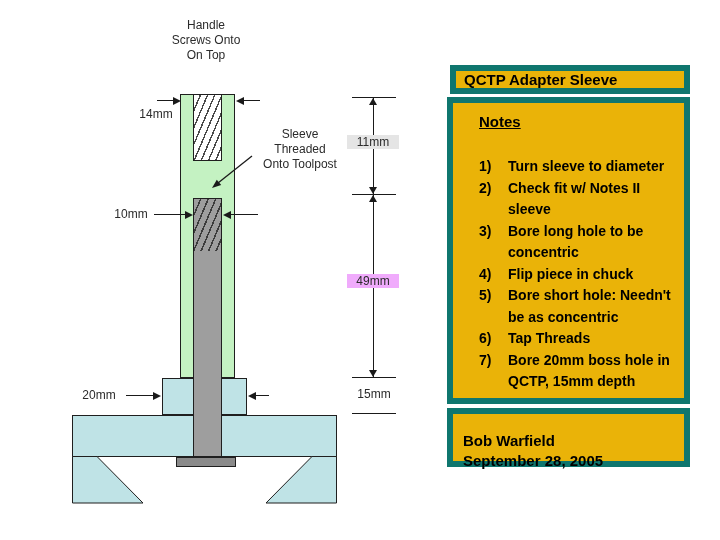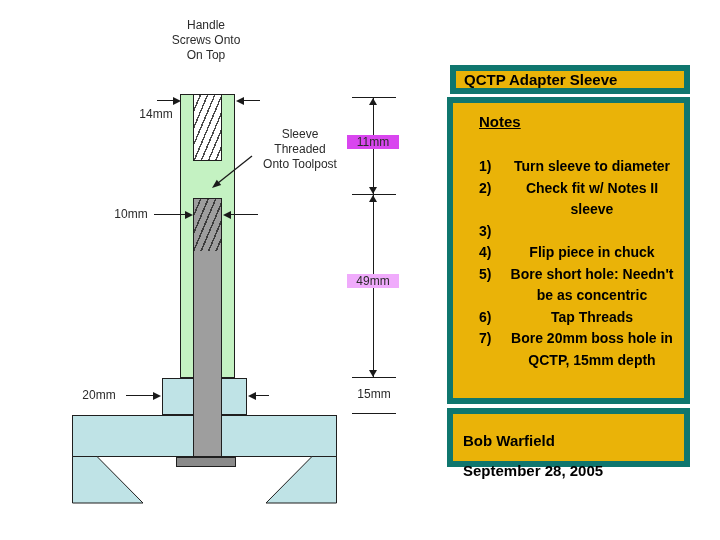--- a/index.html
+++ b/index.html
@@ -22,21 +22,21 @@
   .arr-r{position:absolute;width:0;height:0;border-top:4px solid transparent;border-bottom:4px solid transparent;border-left:8px solid #1a1a1a;}
   .arr-l{position:absolute;width:0;height:0;border-top:4px solid transparent;border-bottom:4px solid transparent;border-right:8px solid #1a1a1a;}
   .arr-u{position:absolute;width:0;height:0;border-left:4px solid transparent;border-right:4px solid transparent;border-bottom:7px solid #1a1a1a;}
   .arr-d{position:absolute;width:0;height:0;border-left:4px solid transparent;border-right:4px solid transparent;border-top:7px solid #1a1a1a;}
   .panelbox{position:absolute;box-sizing:border-box;border:6px solid #0f766e;background:#eab308;}
   .panel-title{display:flex;align-items:center;padding-left:8px;font-size:15px;font-weight:bold;color:#000;}
   .notes-heading{margin:4px 0 0 0;font-size:15px;font-weight:bold;text-decoration:underline;color:#000;}
   .notes-list{list-style:none;margin:26px 0 0 0;padding:0;}
   .note{display:flex;font-size:14px;font-weight:bold;line-height:21.5px;color:#000;}
   .note .num{flex:0 0 29px;}
-  .note .txt{flex:1;max-width:185px;text-align:center;}
+  .note .txt{flex:1;max-width:185px;}
   .credit-line{font-size:15px;font-weight:bold;color:#000;margin-left:10px;}
 </style>
 </head>
 <body>
 
 <div id="canvas">
 
   <div class="shape sleeve" style="left:180px;top:94px;width:55px;height:284px;"></div>
 
   <div class="shape bore-hatch" style="left:193px;top:94px;width:29px;height:67px;"></div>
@@ -90,21 +90,21 @@
   <div class="hline" style="left:255px;top:395px;width:14px;"></div>
 
   <div class="hline" style="left:352px;top:97px;width:44px;"></div>
   <div class="hline" style="left:352px;top:194px;width:44px;"></div>
   <div class="hline" style="left:352px;top:377px;width:44px;"></div>
   <div class="hline" style="left:352px;top:413px;width:44px;"></div>
 
   <div class="vline" style="left:373px;top:98px;height:96px;"></div>
   <div class="arr-u" style="left:369px;top:98px;"></div>
   <div class="arr-d" style="left:369px;top:187px;"></div>
-  <div class="dimlbl" style="left:347px;top:135px;width:52px;background:#d946ef;">11mm</div>
+  <div class="dimlbl" style="left:347px;top:135px;width:52px;background:#e5e5e5;">11mm</div>
 
   <div class="vline" style="left:373px;top:195px;height:182px;"></div>
   <div class="arr-u" style="left:369px;top:195px;"></div>
   <div class="arr-d" style="left:369px;top:370px;"></div>
   <div class="dimlbl" style="left:347px;top:274px;width:52px;background:#f0abfc;">49mm</div>
 
   <div class="dimlbl" style="left:350px;top:387px;width:48px;">15mm</div>
 
   <div class="panelbox panel-title" style="left:450px;top:65px;width:240px;height:29px;">
     <span>QCTP Adapter Sleeve</span>
@@ -116,20 +116,21 @@
       <li class="note">
         <span class="num">1)</span>
         <span class="txt">Turn sleeve to diameter</span>
         </li>
       <li class="note">
         <span class="num">2)</span>
         <span class="txt">Check fit w/ Notes II sleeve</span>
         </li>
       <li class="note">
         <span class="num">3)</span>
+        <span class="txt">Bore long hole to be concentric</span>
         </li>
       <li class="note">
         <span class="num">4)</span>
         <span class="txt">Flip piece in chuck</span>
         </li>
       <li class="note">
         <span class="num">5)</span>
         <span class="txt">Bore short hole: Needn't be as concentric</span>
         </li>
       <li class="note">
@@ -138,16 +139,16 @@
         </li>
       <li class="note">
         <span class="num">7)</span>
         <span class="txt">Bore 20mm boss hole in QCTP, 15mm depth</span>
         </li>
     </ol>
   </div>
 
   <div class="panelbox" style="left:447px;top:408px;width:243px;height:59px;">
     <div class="credit-line" style="margin-top:18px;">Bob Warfield</div>
-    <div class="credit-line" style="margin-top:13px;">September 28, 2005</div>
+    <div class="credit-line" style="margin-top:3px;">September 28, 2005</div>
   </div>
 
 </div>
 
 </body></html>

